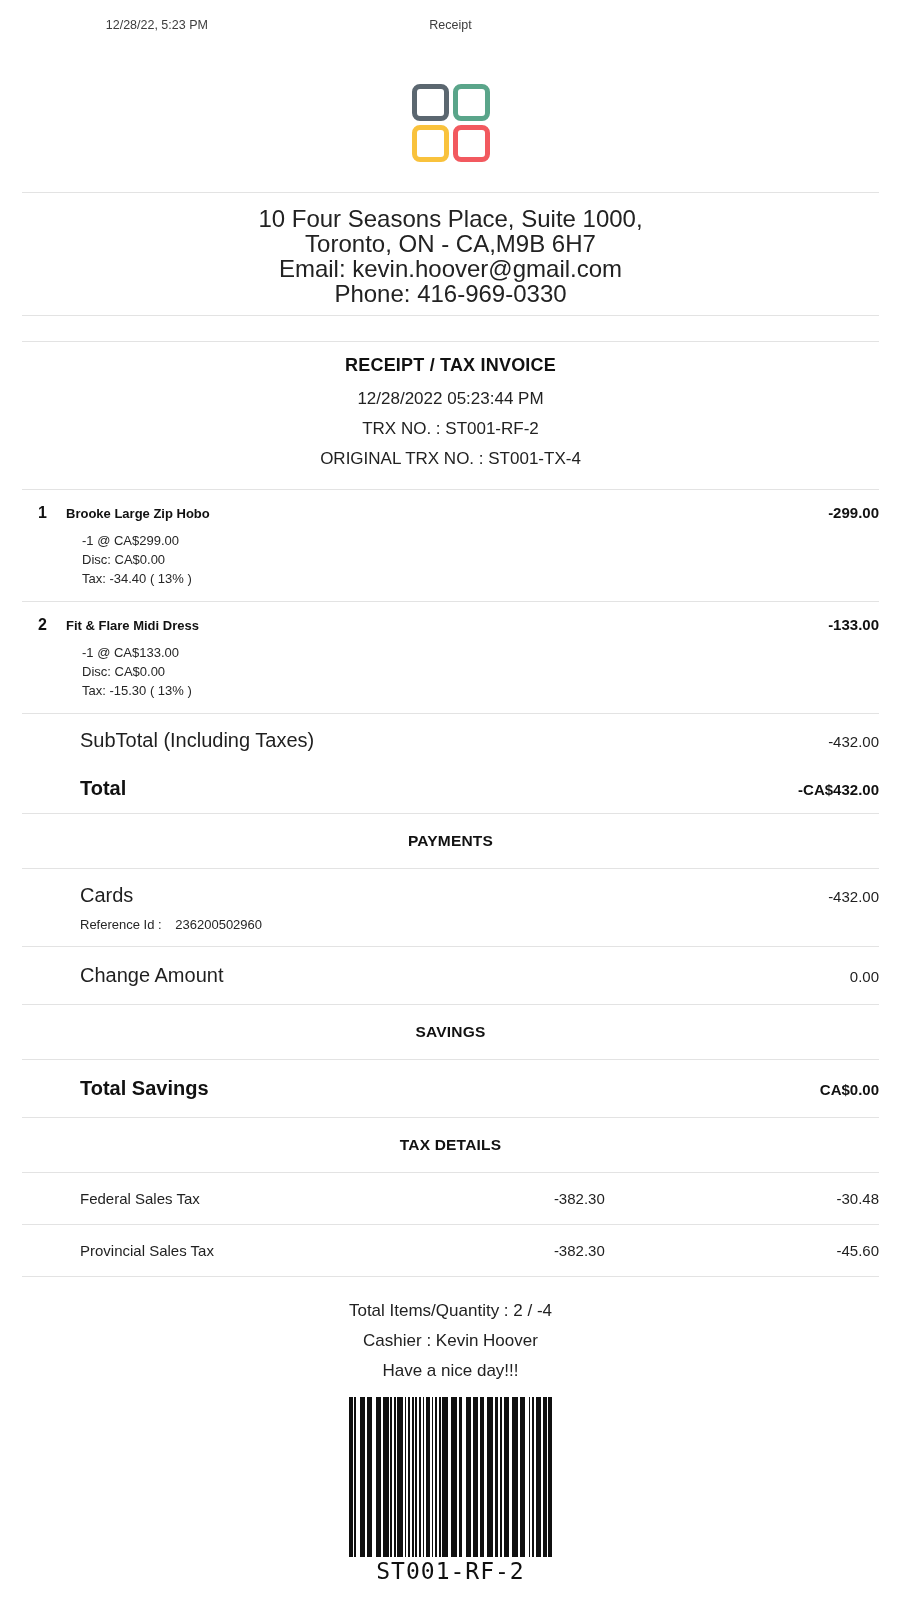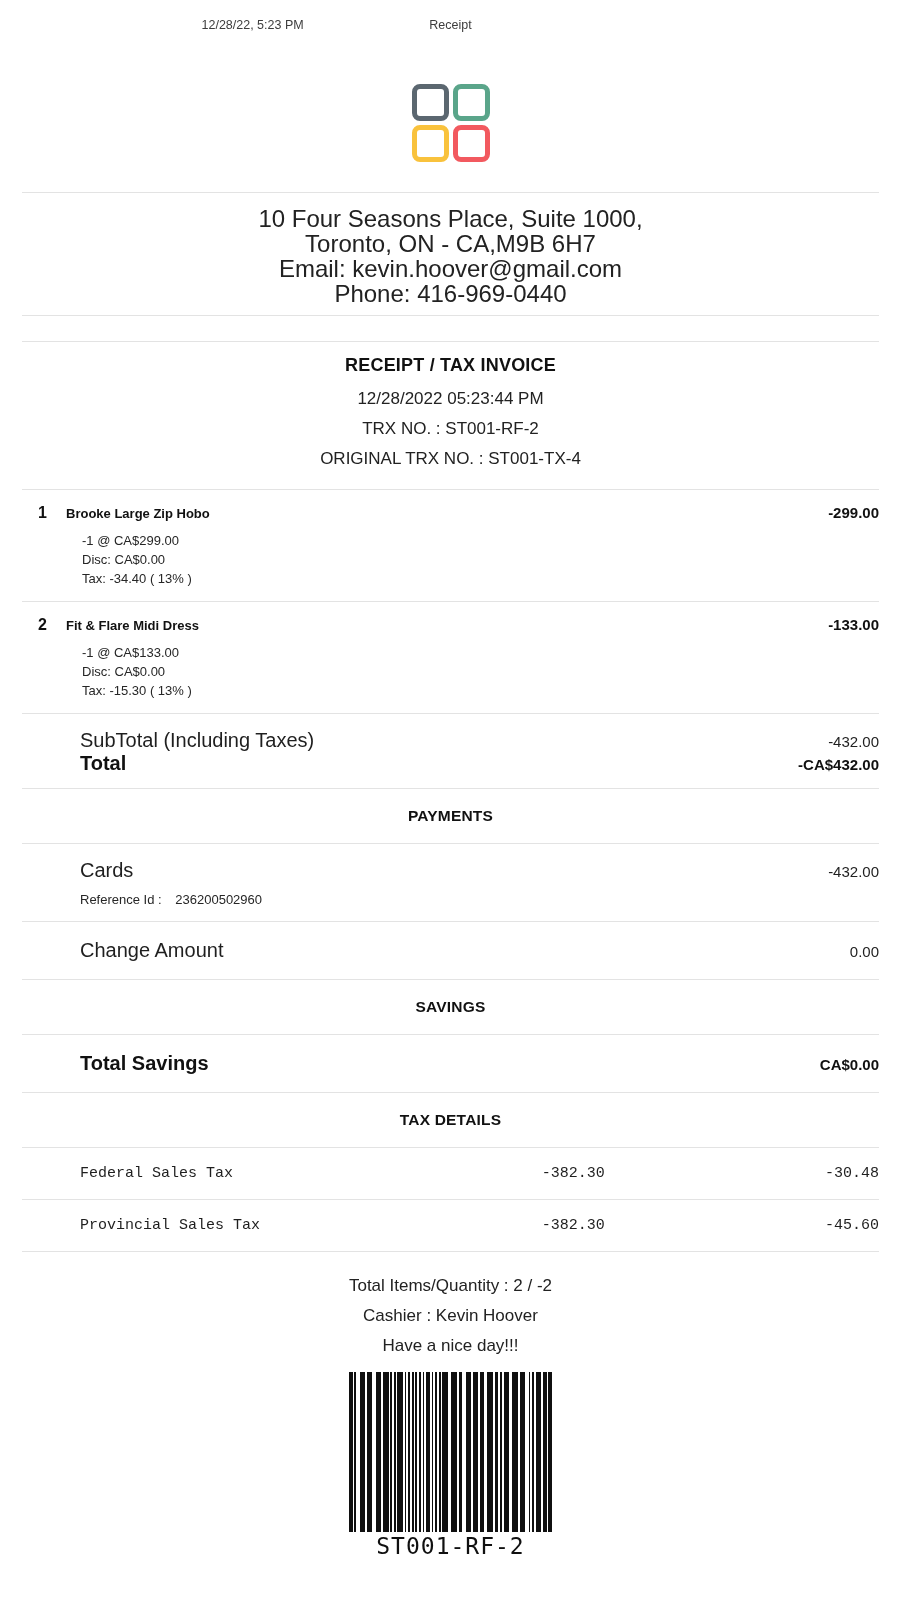--- a/index.html
+++ b/index.html
@@ -3,21 +3,21 @@
 <meta charset="utf-8">
 <style>
   html,body{margin:0;padding:0;}
   body{
     width:901px;height:1600px;overflow:hidden;background:#ffffff;
     font-family:"Liberation Sans","DejaVu Sans",sans-serif;color:#1f1f1f;
     -webkit-font-smoothing:antialiased;
   }
   
   .print-header{display:flex;align-items:flex-start;padding:18px 10px 0 10px;font-size:12.5px;color:#3d3d3d;}
-  .print-header .ph-left{flex:1;text-align:right;}
+  .print-header .ph-left{flex:1;text-align:center;}
   .print-header .ph-center{flex:1;text-align:center;}
   .print-header .ph-right{flex:1;}
   
   .logo-wrap{margin-top:52px;display:flex;justify-content:center;}
   .logo-grid{display:grid;grid-template-columns:repeat(2,37px);grid-auto-rows:37px;gap:4px;}
   .logo-sq{box-sizing:border-box;border:5px solid #888;border-radius:8px;background:#fff;}
   
   .receipt{margin:30px 22px 0 22px;}
   .rule{border-top:1px solid #e3e3e3;}
   
@@ -34,31 +34,31 @@
   .item-index{width:44px;padding-left:16px;box-sizing:border-box;font-size:16px;font-weight:700;color:#111;}
   .item-name{flex:1;font-size:13px;font-weight:700;color:#111;}
   .item-amount{font-size:15px;font-weight:700;color:#111;}
   .item-details{margin-left:60px;margin-top:9px;font-size:13px;line-height:19px;color:#262626;}
   
   .totals{padding:15px 0 13px;}
   .row{display:flex;justify-content:space-between;align-items:baseline;}
   .row .lbl{margin-left:58px;font-size:20px;color:#1f1f1f;}
   .row .val{font-size:15px;color:#1f1f1f;}
   .row.bold .lbl,.row.bold .val{font-weight:700;color:#111;}
-  .totals .row + .row{gap:44px;}
+  .totals .row + .row{margin-top:25px;gap:44px;}
   
   .section-head{text-align:center;font-weight:700;font-size:15.5px;color:#111;padding:18px 0;letter-spacing:.2px;}
   
   .pay-block{padding:15px 0 11px;}
   .pay-meta{margin-left:58px;margin-top:7px;font-size:13px;line-height:21px;color:#262626;}
   .pay-meta .meta-label{display:inline-block;}
   .pay-meta .meta-value{display:inline-block;margin-left:10px;}
   .simple-block{padding:17px 0;}
   
-  .tax-row{display:flex;align-items:baseline;padding:17px 0;font-family:Liberation Mono, monospace;}
+  .tax-row{display:flex;align-items:baseline;padding:17px 0;}
   .tax-row .t-name{flex:0 0 42%;box-sizing:border-box;padding-left:58px;font-size:15px;}
   .tax-row .t-taxable{flex:0 0 26%;text-align:right;font-size:15px;}
   .tax-row .t-amount{flex:1;text-align:right;font-size:15px;}
   
   .footer{padding-top:19px;text-align:center;}
   .footer-line{font-size:17px;line-height:30px;color:#222;}
   .barcode{margin:11px auto 0;height:160px;font-size:0;line-height:0;white-space:nowrap;display:flex;justify-content:center;align-items:stretch;}
   .barcode-label{text-align:center;font-family:"DejaVu Sans Mono","Liberation Mono",monospace;font-size:23px;color:#101010;margin-top:1px;letter-spacing:1px;}
 </style>
 </head>
@@ -79,21 +79,21 @@
   </div>
 </div>
 
 <div class="receipt">
 
   <div class="rule"></div>
   <div class="address">
     <div>10 Four Seasons Place, Suite 1000,</div>
     <div>Toronto, ON - CA,M9B 6H7</div>
     <div>Email: kevin.hoover@gmail.com</div>
-    <div>Phone: 416-969-0440</div>
+    <div>Phone: 416-969-0330</div>
   </div>
   <div class="rule"></div>
   <div class="gap-band"></div>
 
   <div class="rule"></div>
   <div class="rcpt-head">
     <div class="rcpt-title">RECEIPT / TAX INVOICE</div>
     <div class="rcpt-line">12/28/2022 05:23:44 PM</div>
     <div class="rcpt-line">TRX NO. : ST001-RF-2</div>
     <div class="rcpt-line">ORIGINAL TRX NO. : ST001-TX-4</div>
@@ -182,21 +182,21 @@
   </div>
   <div class="rule"></div>
   <div class="tax-row">
     <span class="t-name">Provincial Sales Tax</span>
     <span class="t-taxable">-382.30</span>
     <span class="t-amount">-45.60</span>
   </div>
   <div class="rule"></div>
 
   <div class="footer">
-    <div class="footer-line">Total Items/Quantity : 2 / -2</div>
+    <div class="footer-line">Total Items/Quantity : 2 / -4</div>
     <div class="footer-line">Cashier : Kevin Hoover</div>
     <div class="footer-line">Have a nice day!!!</div>
     <div class="barcode">
         <span style="display: inline-block; width: 3.6px; background: rgb(16, 16, 16);"></span>
         <span style="display: inline-block; width: 1.8px; background: transparent;"></span>
         <span style="display: inline-block; width: 1.8px; background: rgb(16, 16, 16);"></span>
         <span style="display: inline-block; width: 3.6px; background: transparent;"></span>
         <span style="display: inline-block; width: 5.4px; background: rgb(16, 16, 16);"></span>
         <span style="display: inline-block; width: 1.8px; background: transparent;"></span>
         <span style="display: inline-block; width: 5.4px; background: rgb(16, 16, 16);"></span>

